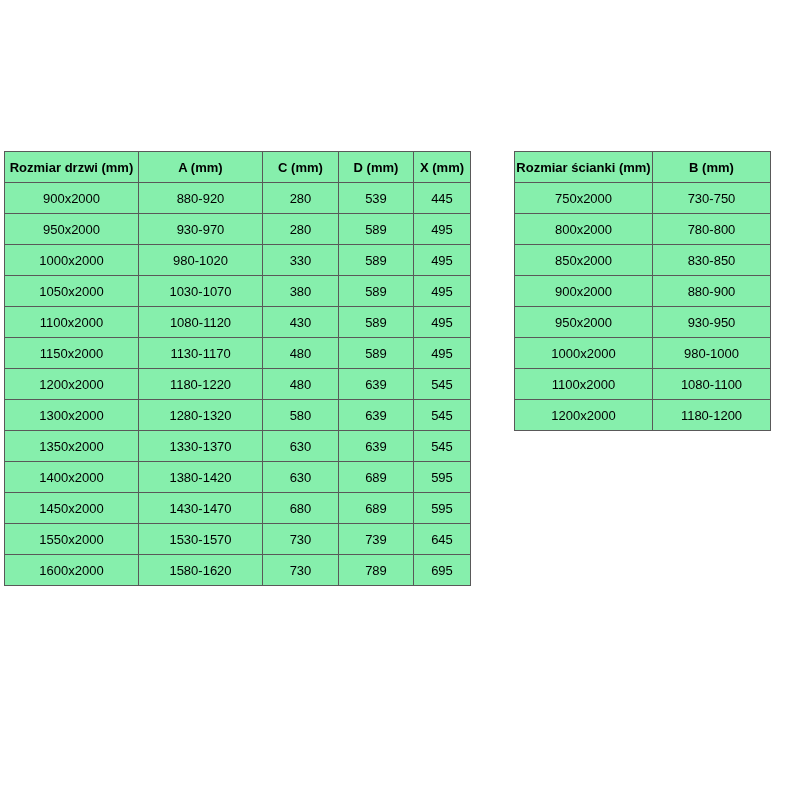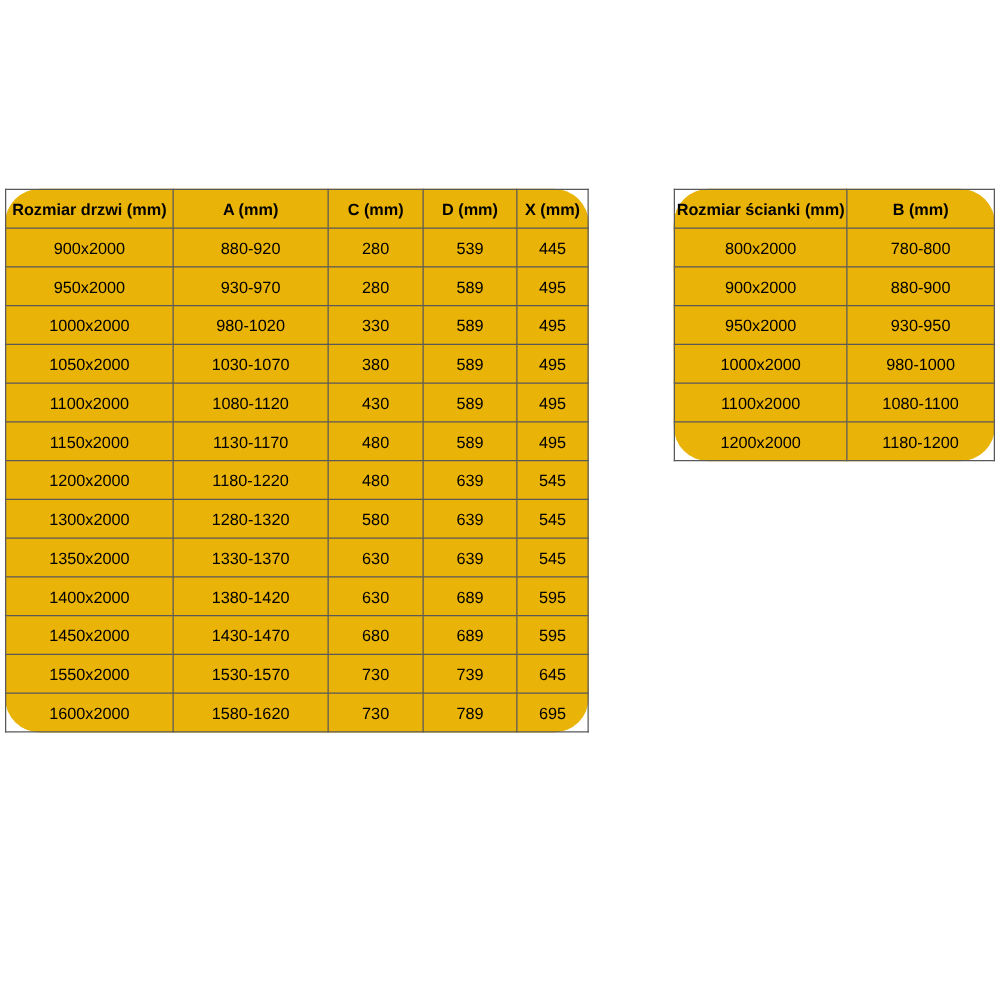--- a/index.html
+++ b/index.html
@@ -11,22 +11,21 @@
     width: 800px;
     height: 800px;
     position: relative;
     font-family: "Liberation Sans", sans-serif;
     color: #000000;
   }
   table.dim-table {
     position: absolute;
     border-collapse: collapse;
     table-layout: fixed;
-    background: #eab308;
-    border-radius: 28px;
+    background: #86efac;
   }
   table.dim-table th,
   table.dim-table td {
     border: 1px solid #595959;
     text-align: center;
     vertical-align: middle;
     font-size: 13px;
     line-height: 1;
     height: 30px;
     padding: 0;
@@ -35,21 +34,21 @@
   }
   table.dim-table th {
     font-weight: bold;
   }
   #door-table {
     left: 4px;
     top: 151px;
     width: 466px;
   }
   #wall-table {
-    left: 539px;
+    left: 514px;
     top: 151px;
     width: 256px;
   }
 </style>
 </head>
 <body>
 
 <table id="door-table" class="dim-table">
   <colgroup>
     <col style="width:134px">
@@ -168,22 +167,30 @@
     <col style="width:118px">
   </colgroup>
 <thead>
       <tr>
         <th>Rozmiar ścianki (mm)</th>
         <th>B (mm)</th>
       </tr>
     </thead>
     <tbody>
       <tr>
+        <td>750x2000</td>
+        <td>730-750</td>
+      </tr>
+      <tr>
         <td>800x2000</td>
         <td>780-800</td>
+      </tr>
+      <tr>
+        <td>850x2000</td>
+        <td>830-850</td>
       </tr>
       <tr>
         <td>900x2000</td>
         <td>880-900</td>
       </tr>
       <tr>
         <td>950x2000</td>
         <td>930-950</td>
       </tr>
       <tr>

